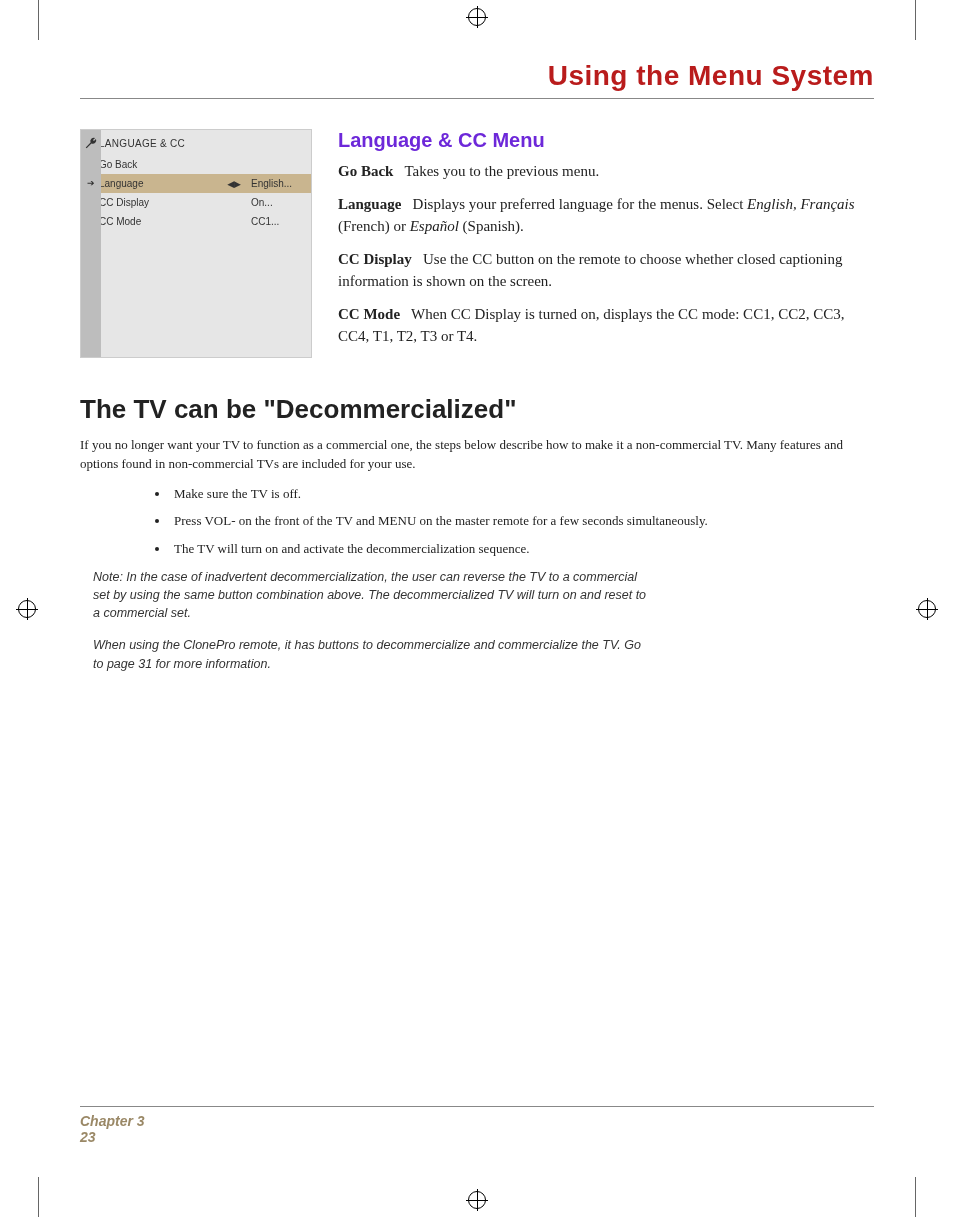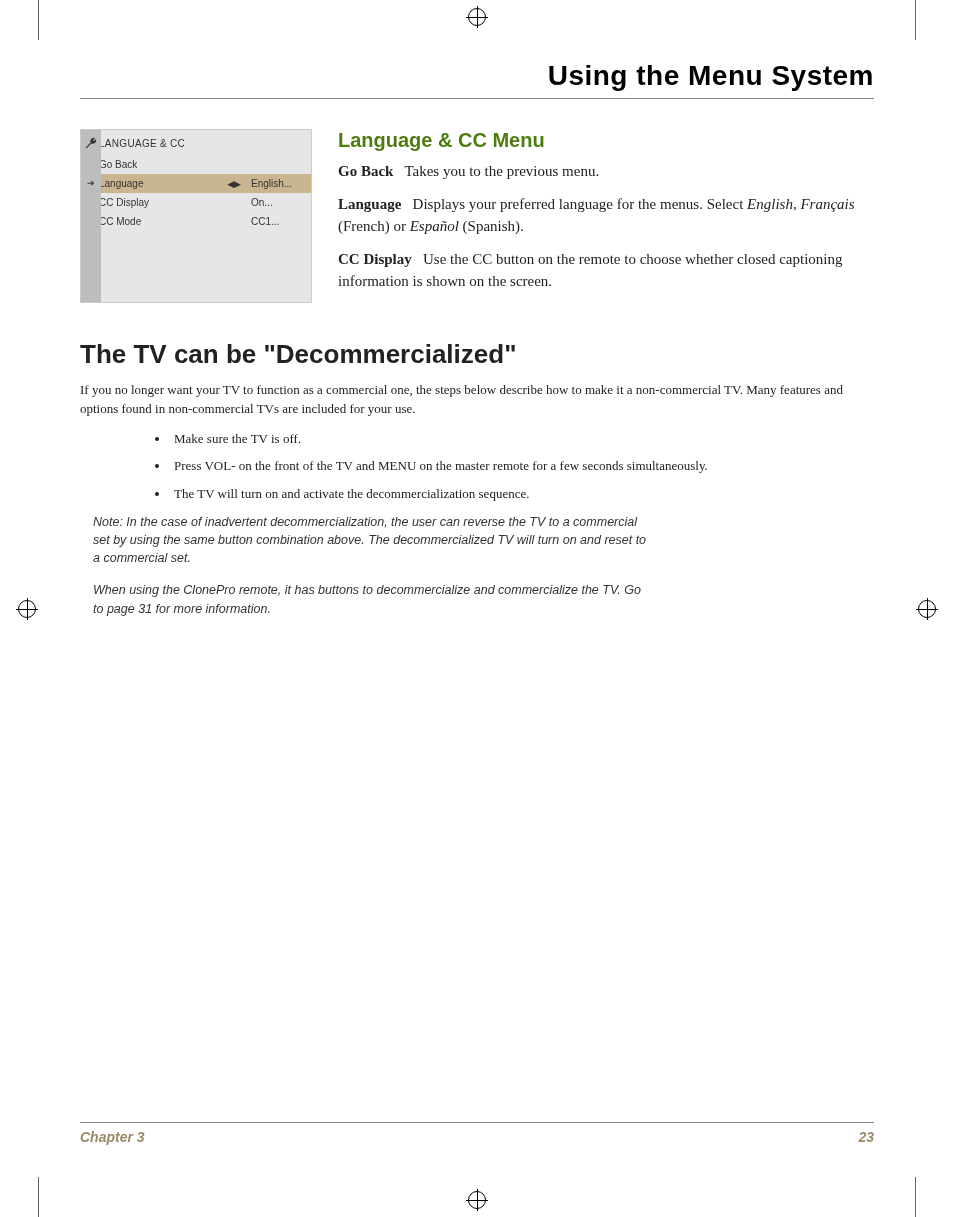--- a/index.html
+++ b/index.html
@@ -36,21 +36,21 @@
 
   .page {
     position: absolute;
     top: 60px; left: 80px; right: 80px; bottom: 60px;
   }
   .header {
     text-align: right;
     font-family: Arial, Helvetica, sans-serif;
     font-weight: 900;
     font-size: 28px;
-    color: #000000;
+    color: #b91c1c;
     letter-spacing: 0.5px;
     border-bottom: 1px solid #888;
     padding-bottom: 6px;
     margin-bottom: 30px;
   }
 
   .top-row { display: flex; gap: 26px; margin-bottom: 36px; }
   .menu-box {
     width: 232px;
     flex-shrink: 0;
@@ -91,21 +91,21 @@
   }
   .menu-row.sel { background: #c9b58f; }
   .menu-row .arrows { font-size: 9px; color: #333; margin-right: 4px;}
   .menu-row .val { min-width: 50px; }
 
   .right-col { flex: 1; }
   .h2 {
     font-family: 'Segoe UI', Arial, sans-serif;
     font-weight: 700;
     font-size: 20px;
-    color: #4d7c0f;
+    color: #6d28d9;
     margin-bottom: 8px;
   }
   .para {
     font-size: 15px;
     line-height: 1.5;
     margin-bottom: 10px;
   }
   .para b { font-family: Georgia, serif; font-weight: bold; }
   .para em { }
 
@@ -145,20 +145,21 @@
     bottom: 12px;
     left: 0; right: 0;
     border-top: 1px solid #888;
     padding-top: 6px;
     display: flex; justify-content: space-between;
     font-family: 'Segoe UI', Arial, sans-serif;
     font-weight: 700;
     font-style: italic;
     font-size: 14px;
     color: #9a8866;
+    flex-direction: column;
   }
 </style>
 </head>
 <body>
 
 <div class="crop-mark crop-tl-v"></div>
 <div class="crop-mark crop-tr-v"></div>
 <div class="crop-mark crop-bl-v"></div>
 <div class="crop-mark crop-br-v"></div>
 <div class="reg-mark reg-top"></div>
@@ -214,20 +215,24 @@
       <div class="para">
         <b>Language</b>&nbsp;&nbsp;
         <span>Displays your preferred language for the menus. Select </span><em>English, Français</em><span> (French) or </span><em>Español</em><span> (Spanish).</span>
       </div>
 
       <div class="para">
         <b>CC Display</b>&nbsp;&nbsp;
         <span>Use the CC button on the remote to choose whether closed captioning information is shown on the screen.</span>
       </div>
 
+      <div class="para">
+        <b>CC Mode</b>&nbsp;&nbsp;
+        <span>When CC Display is turned on, displays the CC mode: CC1, CC2, CC3, CC4, T1, T2, T3 or T4.</span>
+      </div>
     </div>
   </div>
 
   <div class="h1">The TV can be "Decommercialized"</div>
   <div class="body-para">If you no longer want your TV to function as a commercial one, the steps below describe how to make it a non-commercial TV. Many features and options found in non-commercial TVs are included for your use.</div>
   <ul class="bullets">
     <li>Make sure the TV is off.</li>
     <li>Press VOL- on the front of the TV and MENU on the master remote for a few seconds simultaneously.</li>
     <li>The TV will turn on and activate the decommercialization sequence.</li>
   </ul>

